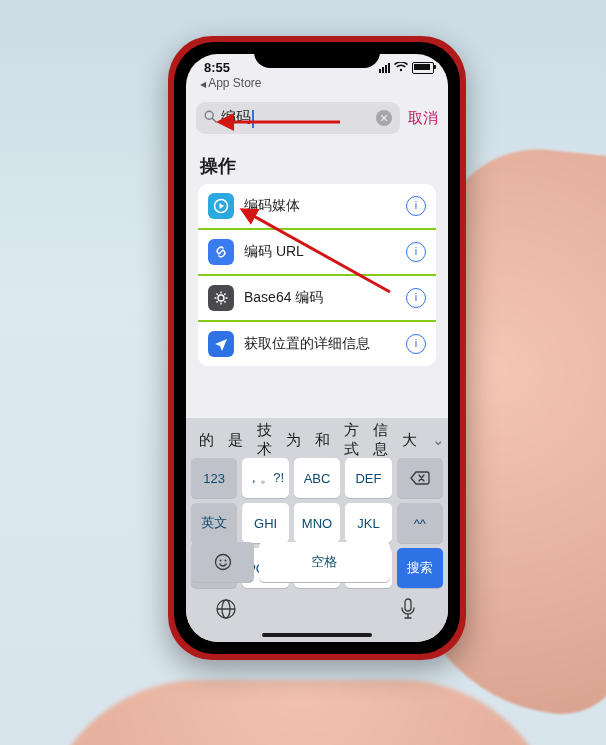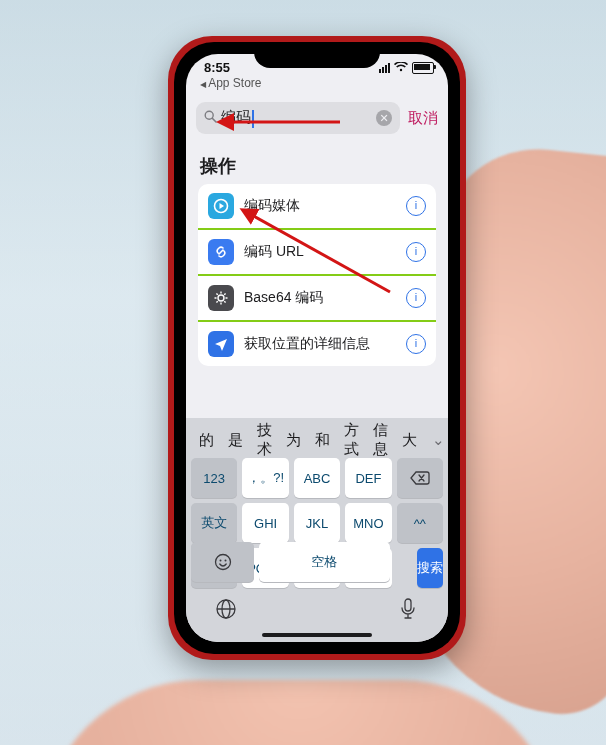--- a/index.html
+++ b/index.html
@@ -62,21 +62,21 @@
   .arrow svg{overflow:visible;}
   
   .kbd{position:absolute;left:0;right:0;bottom:0;background:#d3d5da;padding-top:4px;}
   .cand{display:flex;height:36px;align-items:center;padding:0 6px;gap:0;font-size:15px;color:#1c1c1e;}
   .cand span{padding:0 7px;}
   .cand .chev{margin-left:auto;color:#6b6b70;padding:0 8px;}
   .krow{display:flex;gap:5px;padding:0 5px 5px;}
   .key{flex:1;height:40px;background:#fff;border-radius:5px;box-shadow:0 1px 0 #b7b9be;display:flex;align-items:center;justify-content:center;font-size:13px;color:#0c4a6e;}
   .key.gray{background:#bfc2c8;}
   .key.accent{background:#2f72e6;color:#fff;}
-  .col{display:flex;flex-direction:column;gap:5px;flex:1;align-items:flex-end;}
+  .col{display:flex;flex-direction:column;gap:5px;flex:1;}
   .kbd-foot{display:flex;justify-content:space-between;align-items:center;height:44px;padding:0 28px 2px;}
   .globe,.mic{width:24px;height:24px;color:#3a3a3e;display:flex;align-items:center;justify-content:center;}
   .home-ind{height:4px;width:110px;background:#1c1c1e;border-radius:3px;margin:0 auto 5px;}
 </style>
 </head>
 <body>
 
 <div class="scene">
   <div class="surface"></div>
   <div class="hand"></div>
@@ -207,22 +207,22 @@
               <svg width="20" height="14" viewBox="0 0 20 14">
                   <path d="M6 1h11a2 2 0 012 2v8a2 2 0 01-2 2H6l-5-6 5-6z" fill="none" stroke="#3a3a3e" stroke-width="1.3"></path>
                   <path d="M9 4l5 6M14 4l-5 6" stroke="#3a3a3e" stroke-width="1.3" stroke-linecap="round"></path>
                 </svg>
             </div>
           </div>
 
           <div class="krow">
             <div class="key gray">英文</div>
             <div class="key">GHI</div>
+            <div class="key">MNO</div>
             <div class="key">JKL</div>
-            <div class="key">MNO</div>
             <div class="key gray">^^</div>
           </div>
 
           <div style="display:flex;gap:5px;padding:0 5px 5px;">
             <div class="key gray" style="flex:1;height:40px;">拼音</div>
             <div class="key" style="flex:1;height:40px;">PQRS</div>
             <div class="key" style="flex:1;height:40px;">TUV</div>
             <div class="key" style="flex:1;height:40px;">WXYZ</div>
             <div class="col" style="flex:1;">
               <div class="key accent" style="height:86px;">搜索</div>

